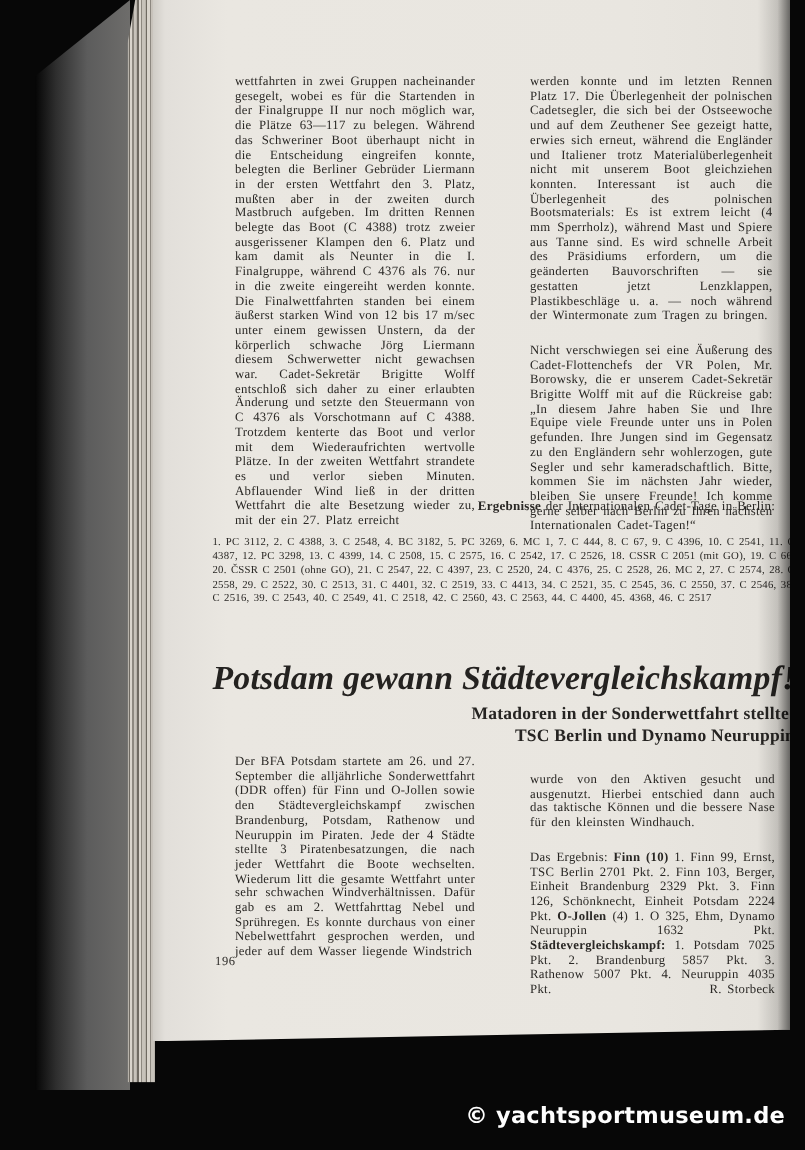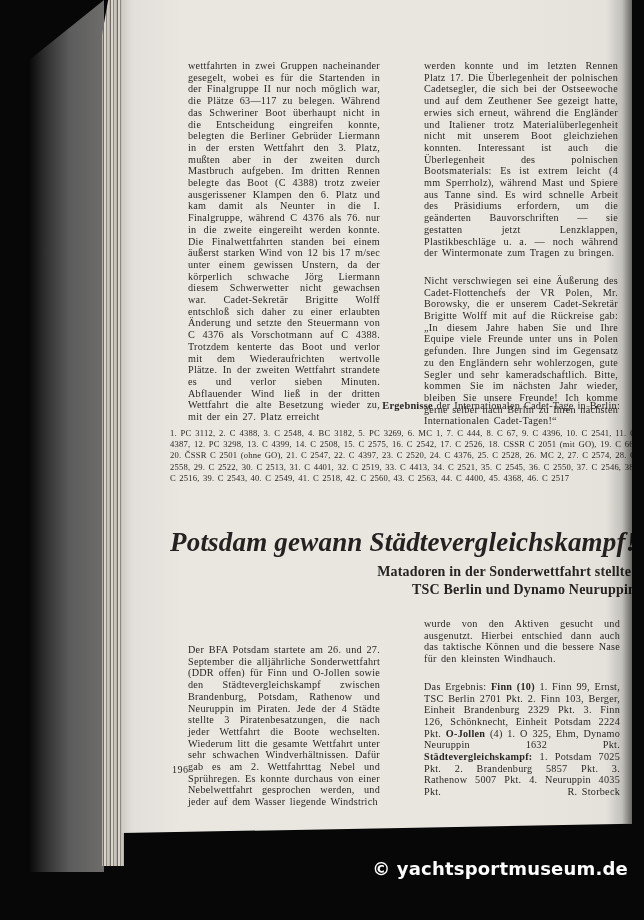--- a/index.html
+++ b/index.html
@@ -46,29 +46,29 @@
   }
   .headline{
     position:absolute;left:48px;top:527px;width:466px;
     font-size:27px;font-weight:bold;font-style:italic;letter-spacing:.2px;
     white-space:nowrap;color:#242220;
   }
   .subhead{
     position:absolute;left:200px;top:563px;width:314px;text-align:right;
     font-size:14px;line-height:17.5px;font-weight:bold;color:#262422;letter-spacing:.2px;
   }
-  .col-bot-left{left:50px;top:628px;width:224px;}
+  .col-bot-left{left:50px;top:588px;width:224px;}
   .col-bot-right{left:286px;top:602px;width:228px;}
   .col-bot-right .p2{margin-top:10px;}
   .author{float:right;font-weight:normal;}
   .pagenum{
     position:absolute;left:50px;top:764px;font-size:10px;letter-spacing:.5px;color:#2c2a27;
   }
   .watermark{
-    position:absolute;right:16px;top:858px;
+    position:absolute;right:16px;top:882px;
     font-family:"DejaVu Sans",sans-serif;font-weight:600;font-size:18px;color:#fefefe;
     letter-spacing:.2px;
   }
 </style>
 </head>
 <body>
 
 <div class="scan">
 
   <div class="fore-edge"></div>

